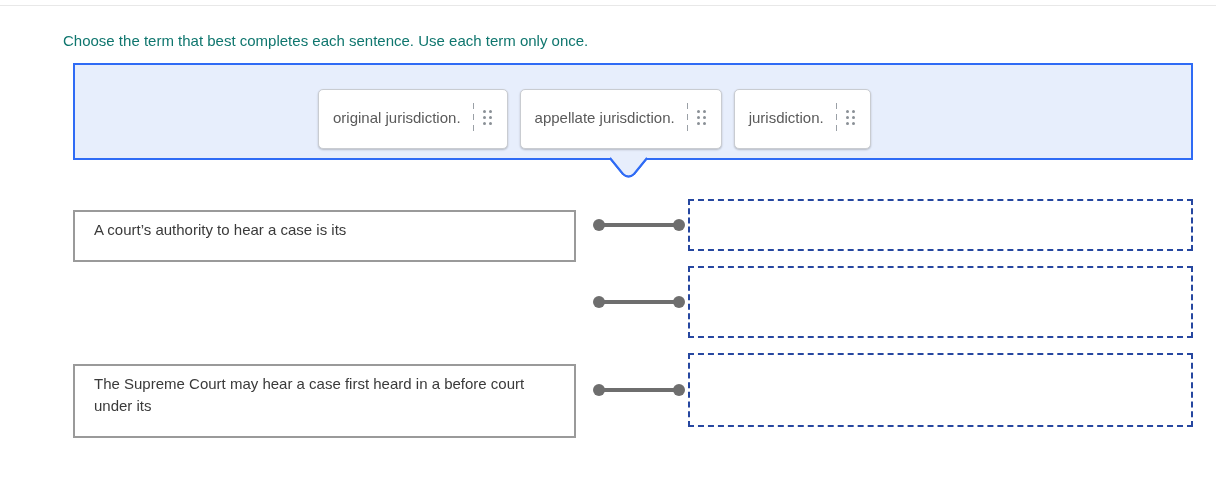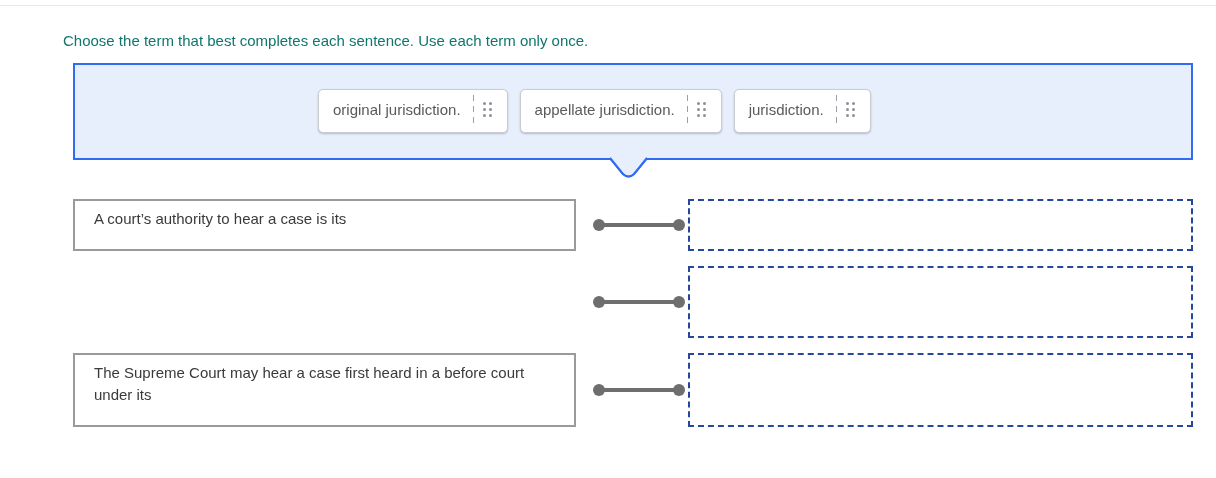--- a/index.html
+++ b/index.html
@@ -75,21 +75,21 @@
     position: absolute;
     left: 318px;
     top: 89px;
     display: flex;
     gap: 12px;
     align-items: center;
   }
   .chip {
     display: flex;
     align-items: center;
-    height: 44px;
+    height: 60px;
     box-sizing: border-box;
     background: #ffffff;
     border: 1px solid #c9ccd1;
     border-radius: 5px;
     box-shadow: 0 1px 2px rgba(0,0,0,0.22);
     padding: 0 11px 4px 14px;
   }
   .chip-label {
     font-size: 15px;
     color: #5a5a5a;
@@ -126,21 +126,21 @@
     left: 73px;
     width: 1120px;
   }
   .row-1 { top: 199px; height: 52px; }
   .row-2 { top: 266px; height: 72px; }
   .row-3 { top: 353px; height: 74px; }
 
   .sentence {
     position: absolute;
     left: 0;
-    top: 0;
+    top: 11px;
     width: 503px;
     height: 100%;
     box-sizing: border-box;
     background: #ffffff;
     border: 2px solid #9a9a9a;
     display: flex;
     align-items: center;
     padding: 0 16px 12px 19px;
   }
   .sentence-text {

